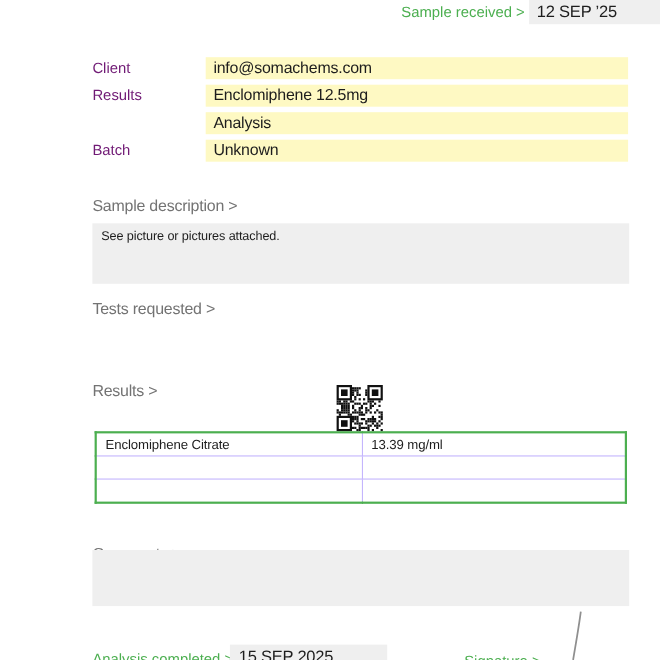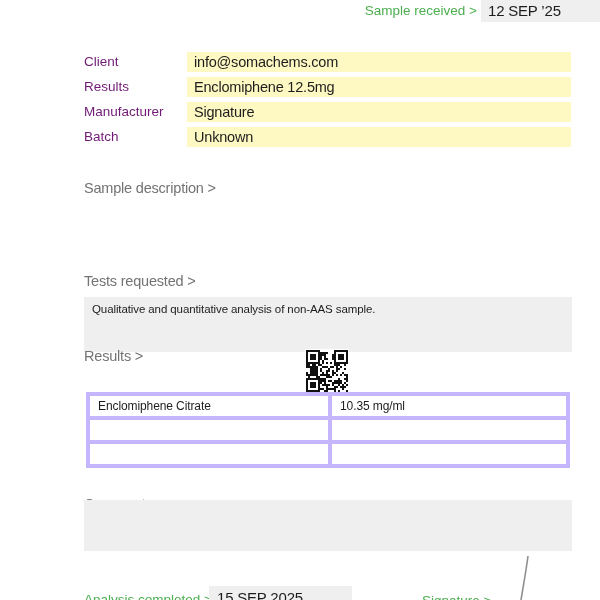--- a/index.html
+++ b/index.html
@@ -29,21 +29,21 @@
   }
   .hdr-value{
     position:absolute;left:452px;top:0;width:148px;height:22px;line-height:22px;
     background:#efefef;box-sizing:border-box;padding-left:7px;font-size:15px;
     letter-spacing:-0.2px;white-space:nowrap;
   }
   table.results{
     position:absolute;left:57px;top:392px;width:484px;
     border-collapse:collapse;table-layout:fixed;
   }
-  table.results,table.results td{border:4px solid #c4b5fd;}
+  table.results,table.results td{border:1px solid #c4b5fd;}
   table.results{border:2px solid #4caf50;}
   table.results td{
     height:20px;padding:0 0 0 8px;font-size:12px;letter-spacing:-0.1px;
     background:#fff;white-space:nowrap;overflow:hidden;
   }
   .qr{position:absolute;left:276px;top:349px;}
   .foot-label1{position:absolute;left:55px;top:592px;font-size:13.5px;color:#4caf50;white-space:nowrap;}
   .foot-date{
     position:absolute;left:180px;top:586px;width:143px;height:22px;line-height:24px;
     background:#efefef;box-sizing:border-box;padding-left:8px;font-size:15px;
@@ -59,30 +59,29 @@
 
   <div class="hdr-label">Sample received &gt;</div>
   <div class="hdr-value">12 SEP ’25</div>
 
   <div class="info-label" style="top:52px">Client</div>
   <div class="info-value" style="top:52px">info@somachems.com</div>
 
   <div class="info-label" style="top:77px">Results</div>
   <div class="info-value" style="top:77px">Enclomiphene 12.5mg</div>
 
-  <div class="info-label" style="top:102px">Manufacturer</div>
-  <div class="info-value" style="top:102px">Signature</div>
+  <div class="info-value" style="top:102px">Analysis</div>
 
   <div class="info-label" style="top:127px">Batch</div>
   <div class="info-value" style="top:127px">Unknown</div>
 
   <div class="heading" style="top:180px">Sample description &gt;</div>
+  <div class="graybox" style="top:203px;height:55px">See picture or pictures attached.</div>
 
   <div class="heading" style="top:273px">Tests requested &gt;</div>
-  <div class="graybox" style="top:297px;height:55px">Qualitative and quantitative analysis of non-AAS sample.</div>
 
   <div class="heading" style="top:348px">Results &gt;</div>
 
   <svg class="qr" width="44" height="44" viewBox="0 0 44 44" id="qr-svg">
       <rect x="0" y="0" width="44" height="44" fill="#fff"></rect>
       <rect x="15" y="3" width="2" height="2" fill="#111"></rect>
       <rect x="17" y="3" width="2" height="2" fill="#111"></rect>
       <rect x="19" y="3" width="2" height="2" fill="#111"></rect>
       <rect x="21" y="3" width="2" height="2" fill="#111"></rect>
       <rect x="15" y="5" width="2" height="2" fill="#111"></rect>
@@ -237,21 +236,21 @@
     </svg>
 
   <table class="results">
     <colgroup>
         <col style="width:242px">
         <col>
       </colgroup>
     <tbody>
         <tr>
       <td>Enclomiphene Citrate</td>
-      <td>10.35 mg/ml</td>
+      <td>13.39 mg/ml</td>
     </tr>
     <tr>
       <td></td>
       <td></td>
     </tr>
     <tr>
       <td></td>
       <td></td>
     </tr>
   </tbody>

